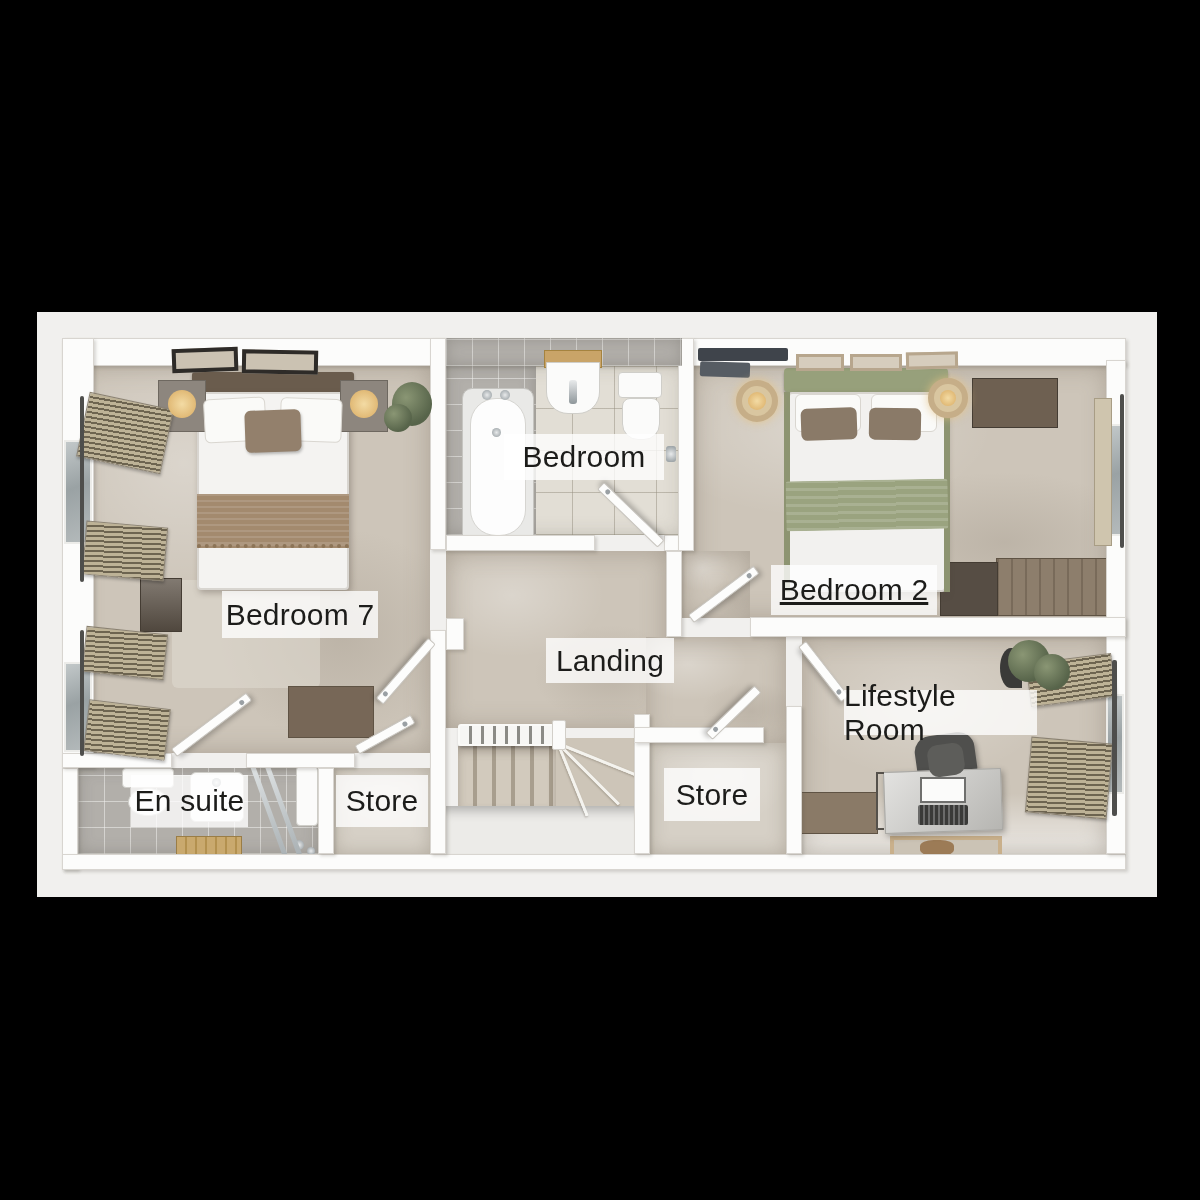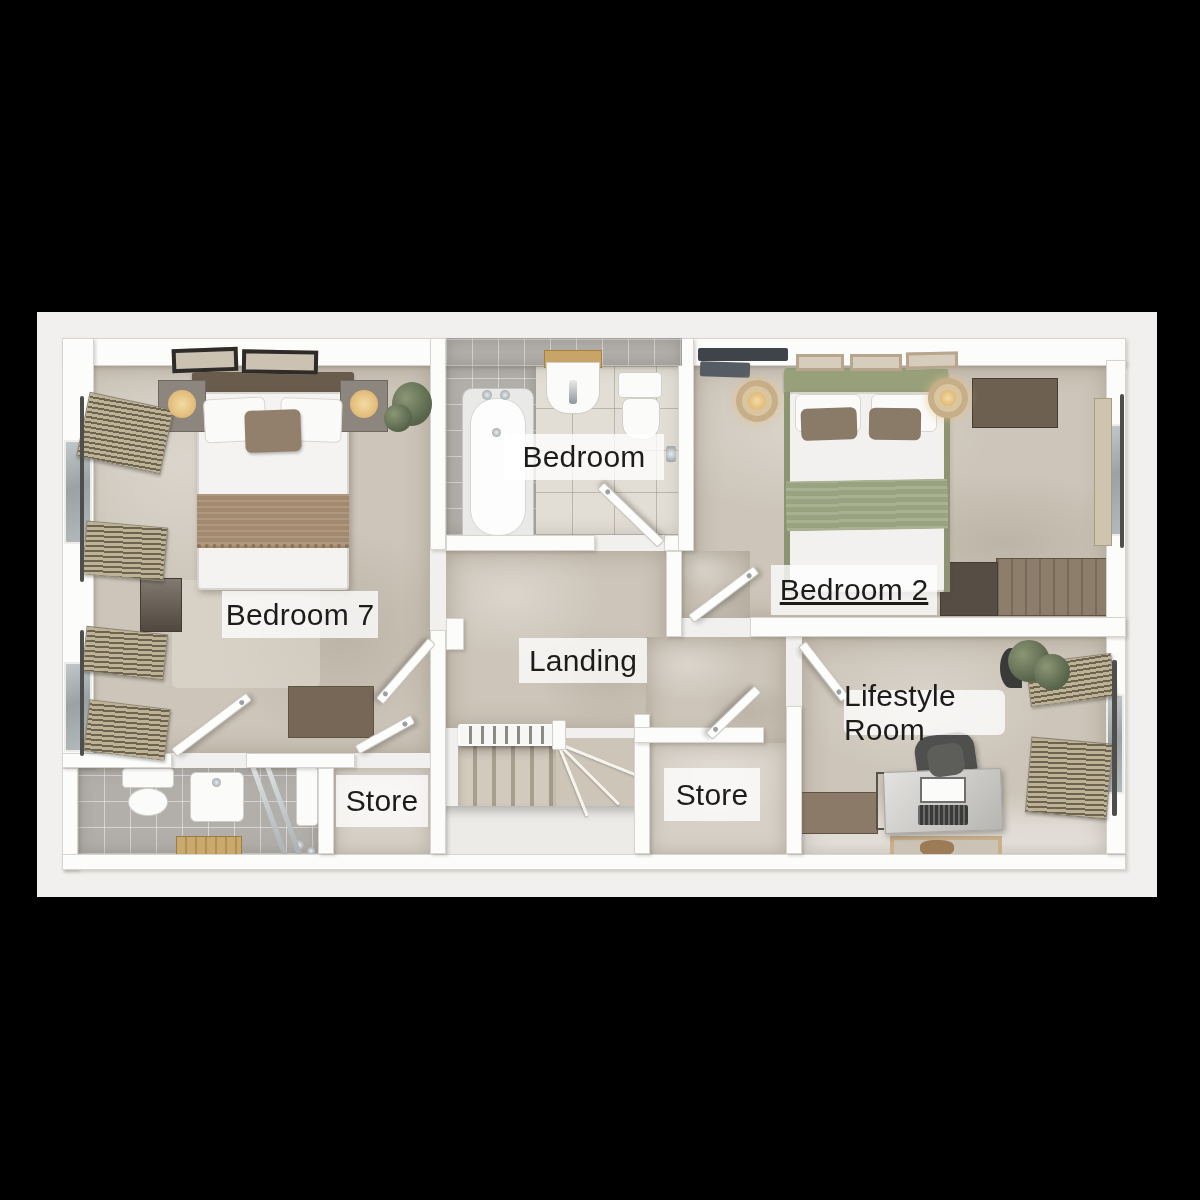--- a/index.html
+++ b/index.html
@@ -200,17 +200,18 @@
   <div class="door" style="left:357px;top:745px;width:64px;transform:rotate(-29deg);"></div>
   <div class="door" style="left:432px;top:636px;width:80px;transform:rotate(131deg);"></div>
   <div class="door" style="left:661px;top:539px;width:84px;transform:rotate(-136deg);"></div>
   <div class="door" style="left:691px;top:614px;width:82px;transform:rotate(-37deg);"></div>
   <div class="door" style="left:758px;top:684px;width:68px;transform:rotate(136deg);"></div>
   <div class="door" style="left:802px;top:639px;width:70px;transform:rotate(52deg);"></div>
 
   <div class="room-label" style="left:222px;top:591px;width:156px;height:47px;">Bedroom 7</div>
   <div class="room-label" style="left:504px;top:434px;width:160px;height:46px;">Bedroom</div>
   <div class="room-label" style="left:771px;top:565px;width:166px;height:50px;text-decoration:underline;">Bedroom 2</div>
-  <div class="room-label" style="left:519px;top:638px;width:128px;height:45px;">Landing</div>
+  <div class="room-label" style="left:546px;top:638px;width:128px;height:45px;">Landing</div>
   <div class="room-label" style="left:664px;top:768px;width:96px;height:53px;">Store</div>
-  <div class="room-label" style="left:844px;top:690px;width:161px;height:45px;border-radius:7px;">Lifestyle Room</div>
+  <div class="room-label" style="left:844px;top:690px;width:193px;height:45px;">Lifestyle Room</div>
+  <div class="room-label" style="left:131px;top:775px;width:117px;height:52px;">En suite</div>
   <div class="room-label" style="left:336px;top:775px;width:92px;height:52px;">Store</div>
 </div>
 
 </body></html>

